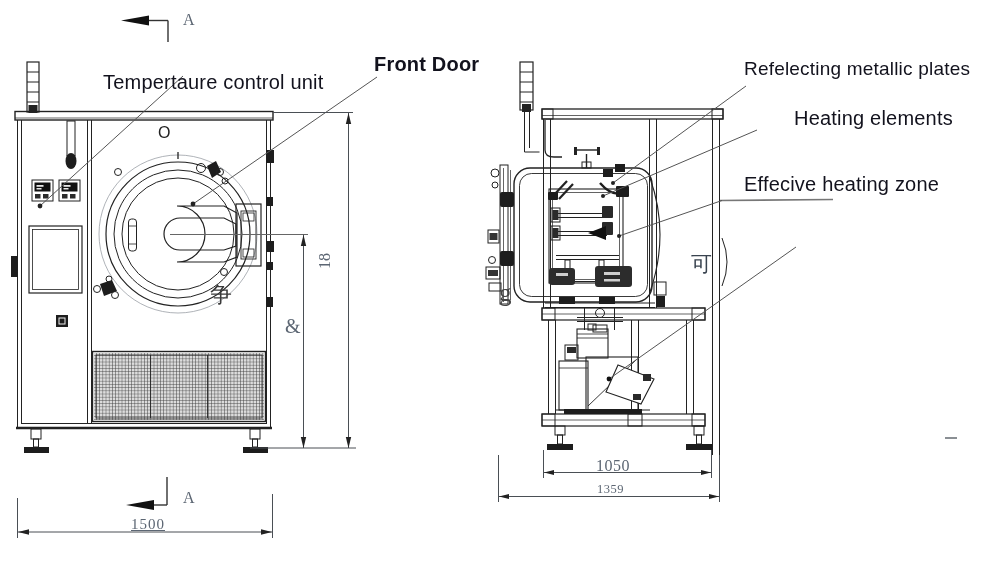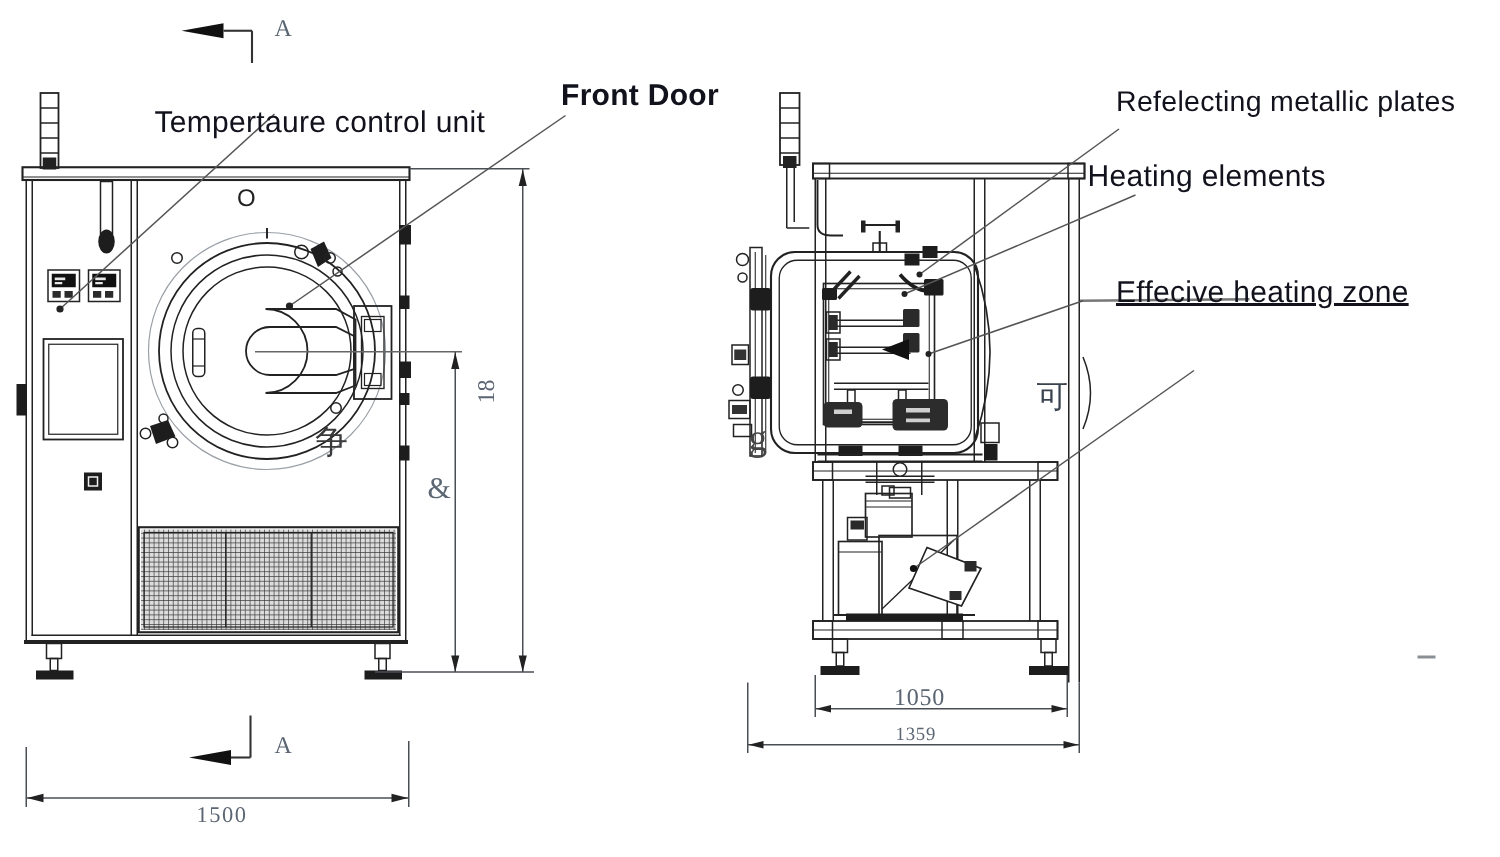--- a/index.html
+++ b/index.html
@@ -377,28 +377,28 @@
       <polygon points="499,496.5 509,494 509,499" fill="#222" stroke="none"></polygon>
       <polygon points="719,496.5 709,494 709,499" fill="#222" stroke="none"></polygon>
     </g>
     <line x1="945" y1="438" x2="957" y2="438" stroke="#8a8f94" stroke-width="2"></line>
   </g>
 </svg>
 
   <div class="lbl" style="left:103px;top:46px;margin-top:25px;">Tempertaure control unit</div>
   <div class="lbl" style="left:374px;top:53px;font-weight:bold;">Front Door</div>
   <div class="lbl" style="left:744px;top:58px;font-size:19px;">Refelecting metallic plates</div>
-  <div class="lbl" style="left:725px;top:107px;">Heating elements</div>
-  <div class="lbl" style="left:744px;top:184px;text-decoration:underline;">Effecive heating zone</div>
+  <div class="lbl" style="left:794px;top:107px;">Heating elements</div>
+  <div class="lbl" style="left:744px;top:173px;">Effecive heating zone</div>
 
   <div class="glyph" style="left:158px;top:124px;font-size:16px;color:#222;">O</div>
   <div class="glyph" style="left:210px;top:280px;font-size:22px;">争</div>
   <div class="glyph" style="left:499px;top:279px;font-size:25px;font-family:'Liberation Serif',serif;color:#444;">g</div>
   <div class="glyph" style="left:691px;top:250px;font-size:21px;color:#39434f;">可</div>
 
   <div class="dim" style="left:183px;top:11px;font-size:16px;">A</div>
   <div class="dim" style="left:183px;top:489px;font-size:16px;">A</div>
-  <div class="dim" style="left:131px;top:536px;font-size:15px;letter-spacing:1px;">1500</div>
+  <div class="dim" style="left:131px;top:516px;font-size:15px;letter-spacing:1px;text-decoration:underline;">1500</div>
   <div class="dim rot90" style="left:310px;top:252px;font-size:16px;width:30px;text-align:center;">18</div>
   <div class="dim" style="left:285px;top:315px;font-size:20px;">&amp;</div>
   <div class="dim" style="left:596px;top:457px;font-size:16px;letter-spacing:0.5px;">1050</div>
   <div class="dim" style="left:597px;top:482px;font-size:12.5px;letter-spacing:0.5px;text-align:center;">1359</div>
 </div>
 
 </body></html>

